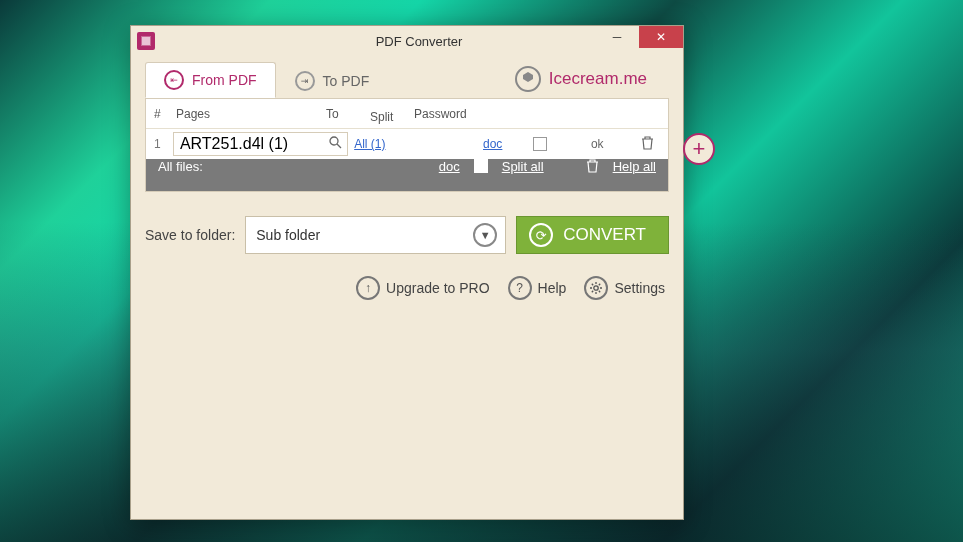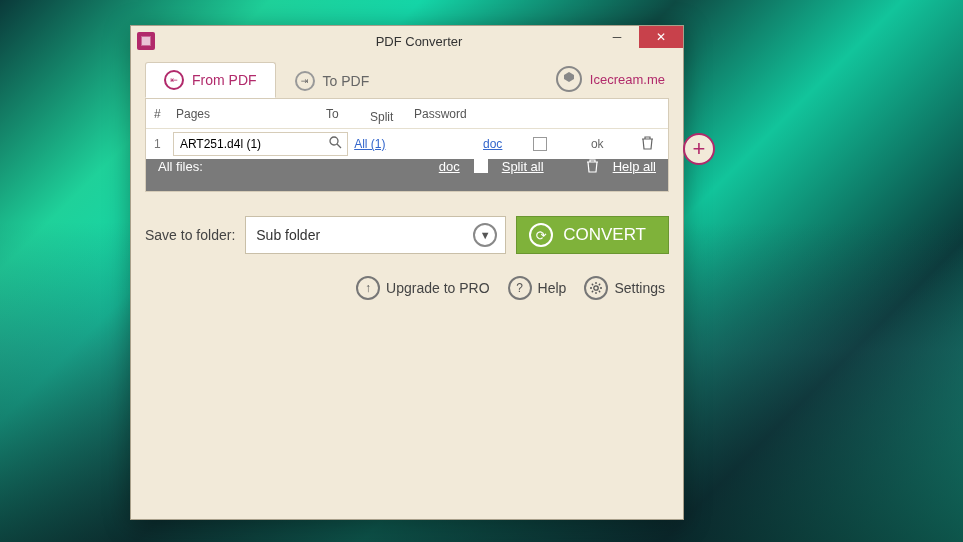--- a/index.html
+++ b/index.html
@@ -43,21 +43,21 @@
 }
 .tab.active {
   background:#fff; border:1px solid #d6ccb8; border-bottom:1px solid #fff;
   color:#b12a6b; border-radius:3px 3px 0 0; z-index:2; 
 }
 .tab .tab-icon {
   width:20px; height:20px; border:2px solid #999; border-radius:50%;
   display:flex; align-items:center; justify-content:center; font-size:9px;
 }
 .tab.active .tab-icon { border-color:#b12a6b; color:#b12a6b; }
-.brand { position:absolute; right:4px; top:4px; display:flex; align-items:center; gap:8px; color:#b12a6b; font-size:13px; cursor:pointer;}
+.brand { position:absolute; right:22px; top:4px; display:flex; align-items:center; gap:8px; color:#b12a6b; font-size:17px; cursor:pointer;}
 .brand-ico { width:26px; height:26px; border:2px solid #888; border-radius:50%; display:flex; align-items:center; justify-content:center;}
 .content-panel {
   margin:0 14px; background:#fff; border:1px solid #d6ccb8;
   flex:0 0 260px; display:flex; flex-direction:column; position:relative;
 }
 .table-head {
   height:30px; display:flex; align-items:center; border-bottom:1px solid #e6e0d0;
   font-size:12px; color:#555; padding:0 8px;
 }
 .th-num{width:22px;}
@@ -67,21 +67,21 @@
 .th-split{width:44px;margin-top:6px;}
 .th-pass{width:90px;}
 .sort-arrow{font-size:9px; color:#8fa97a;}
 .table-row {
   height:30px; display:flex; align-items:center; padding:0 8px; font-size:12px; color:#333;
 }
 .td-num{width:22px; color:#777;}
 .td-file{width:210px; padding-right:6px;}
 .file-input{
   width:100%; height:24px; border:1px solid #d6ccb8; padding:0 22px 0 6px;
-  font-size:12px; background:#fff; position:relative;
+  font-size:16px; background:#fff; position:relative;
 }
 .file-wrap{position:relative; width:100%;}
 .search-ico{position:absolute; right:6px; top:4px; color:#777; font-size:13px;}
 .td-pages{width:150px;}
 .td-to{width:44px;}
 .td-split{width:44px; display:flex; justify-content:center;}
 .td-pass{width:90px; text-align:center; color:#666;}
 .td-del{width:28px; text-align:center; color:#666; cursor:pointer;}
 .link{color:#3366cc; text-decoration:underline; cursor:pointer;}
 .chk{width:14px; height:14px; border:1px solid #999; background:#fff; cursor:pointer;}

